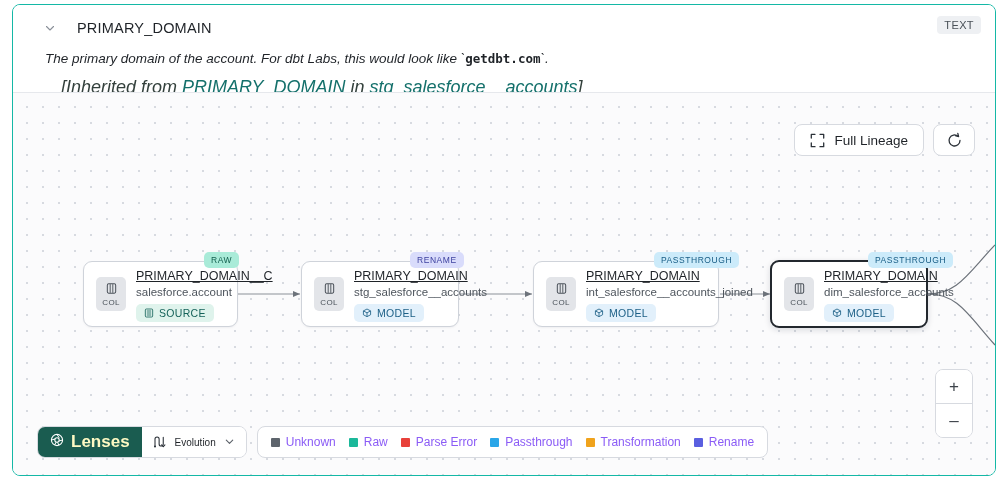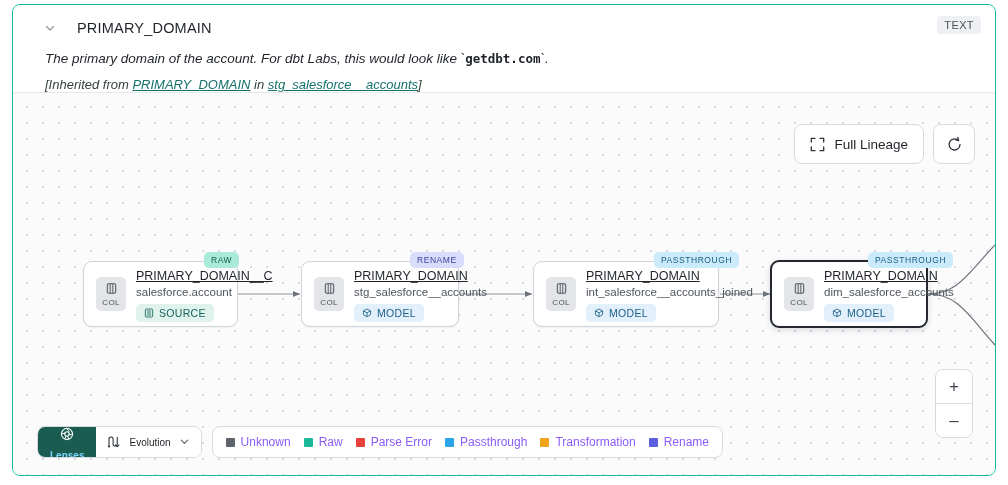--- a/index.html
+++ b/index.html
@@ -77,22 +77,22 @@
     line-height: 1.35;
   }
   .hdr-desc .mono {
     font-family: "DejaVu Sans Mono", monospace;
     font-style: normal;
     font-weight: bold;
     font-size: 12.5px;
   }
   .hdr-inherit {
     margin-top: 9px;
-    margin-left: 16px;
-    font-size: 13px;
+    margin-left: 32px;
+    font-size: 18px;
     font-style: italic;
     color: #33403c;
   }
   .hdr-inherit a {
     color: #14706b;
     text-decoration: underline;
     font-style: italic;
   }
 
   
@@ -112,21 +112,21 @@
   .edges { position: absolute; left: 0; top: 0; width: 982px; height: 384px; }
 
   
   .tb {
     position: absolute;
     right: 20px; top: 31px;
     display: flex; gap: 9px;
     z-index: 6;
   }
   .tb-btn {
-    height: 40px;
+    height: 32px;
     background: #ffffff;
     border: 1px solid #d7dae0;
     border-radius: 8px;
     display: flex; align-items: center;
     gap: 9px;
     padding: 0 15px;
     font-size: 13.5px;
     color: #1f2328;
     cursor: pointer;
   }
@@ -200,27 +200,26 @@
   .seg {
     display: flex;
     border: 1px solid #d7dae0;
     border-radius: 8px;
     overflow: hidden;
     background: #fff;
     height: 32px;
   }
   .seg .lenses {
     background: #1a5c50;
-    color: #7dd3fc;
+    color: #fef9c3;
     display: flex; align-items: center; gap: 7px;
     padding: 0 12px;
-    font-size: 10px;
+    font-size: 17px;
     font-weight: bold;
     cursor: pointer;
-    flex-direction: column;
   }
   .seg .evo {
     display: flex; align-items: center; gap: 8px;
     padding: 0 11px 0 10px;
     font-size: 10px;
     color: #1f2328;
     background: #fff;
     cursor: pointer;
   }
   .legend {

